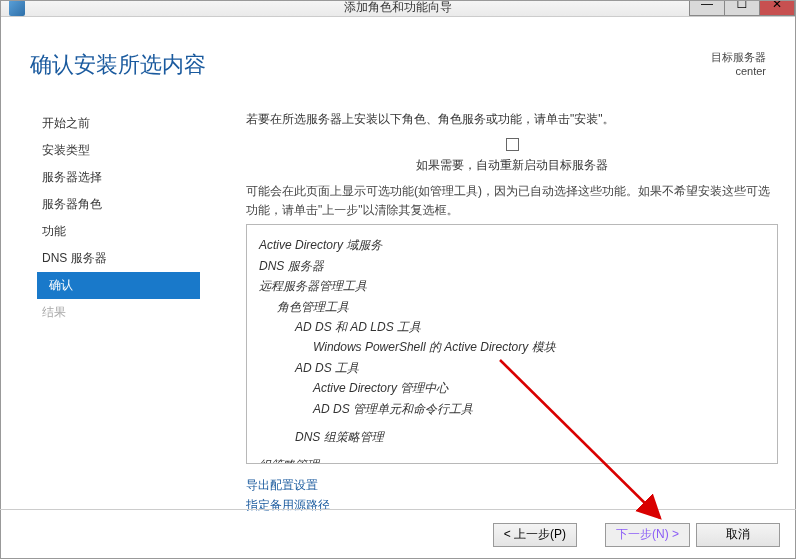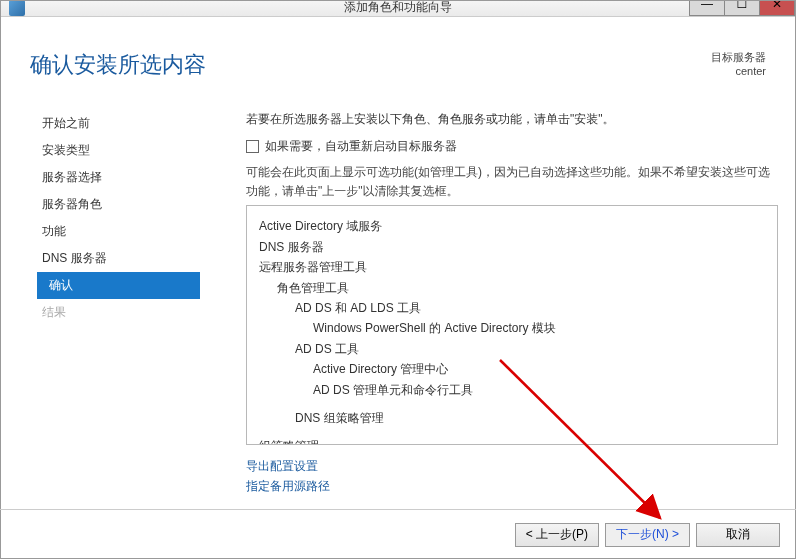--- a/index.html
+++ b/index.html
@@ -89,33 +89,34 @@
   margin-left: 7px;
 }
 .nav-item.disabled { color: #a9a9a9; cursor: default; }
 .main {
   flex: 1;
   padding-left: 18px;
   font-size: 12px;
   color: #333;
 }
 .instr { margin-bottom: 10px; line-height: 1.5; }
-.checkbox-row { display: flex; align-items: center; gap: 6px; margin-bottom: 8px; }
+.checkbox-row { display: flex; align-items: center; gap: 6px; margin-bottom: 8px; flex-direction: column; }
 .chk {
   width: 13px; height: 13px;
   border: 1px solid #666;
   background: #fff;
 }
 .note { color: #444; line-height: 1.6; margin-bottom: 4px; }
 .roles-box {
   border: 1px solid #b8b8b8;
   padding: 10px 12px;
   height: 240px;
   overflow: auto;
   line-height: 1.7;
+  font-style: italic;
 }
 .ind1 { padding-left: 18px; }
 .ind2 { padding-left: 36px; }
 .ind3 { padding-left: 54px; }
 .links { margin-top: 12px; }
 .linka { color: #1a5a9e; cursor: pointer; display: block; line-height: 1.6; }
 .footer {
   position: absolute;
   bottom: 0; left: 0; right: 0;
   height: 50px;
@@ -129,23 +130,24 @@
 .btn {
   min-width: 84px;
   height: 24px;
   border: 1px solid #9a9a9a;
   background: linear-gradient(#f4f4f4,#e4e4e4);
   font-size: 12px;
   cursor: pointer;
   padding: 0 10px;
 }
 .btn:disabled {
-  color: #1d4ed8;
+  color: #8b5cf6;
   background: #efefef;
   cursor: default;
+  margin-left: 22px;
 }
 .btn.highlight {
   outline: 3px solid #d90000;
   outline-offset: 1px;
 }
 
 .arrow-svg {
   position: absolute;
   left: 490px;
   top: 350px;

